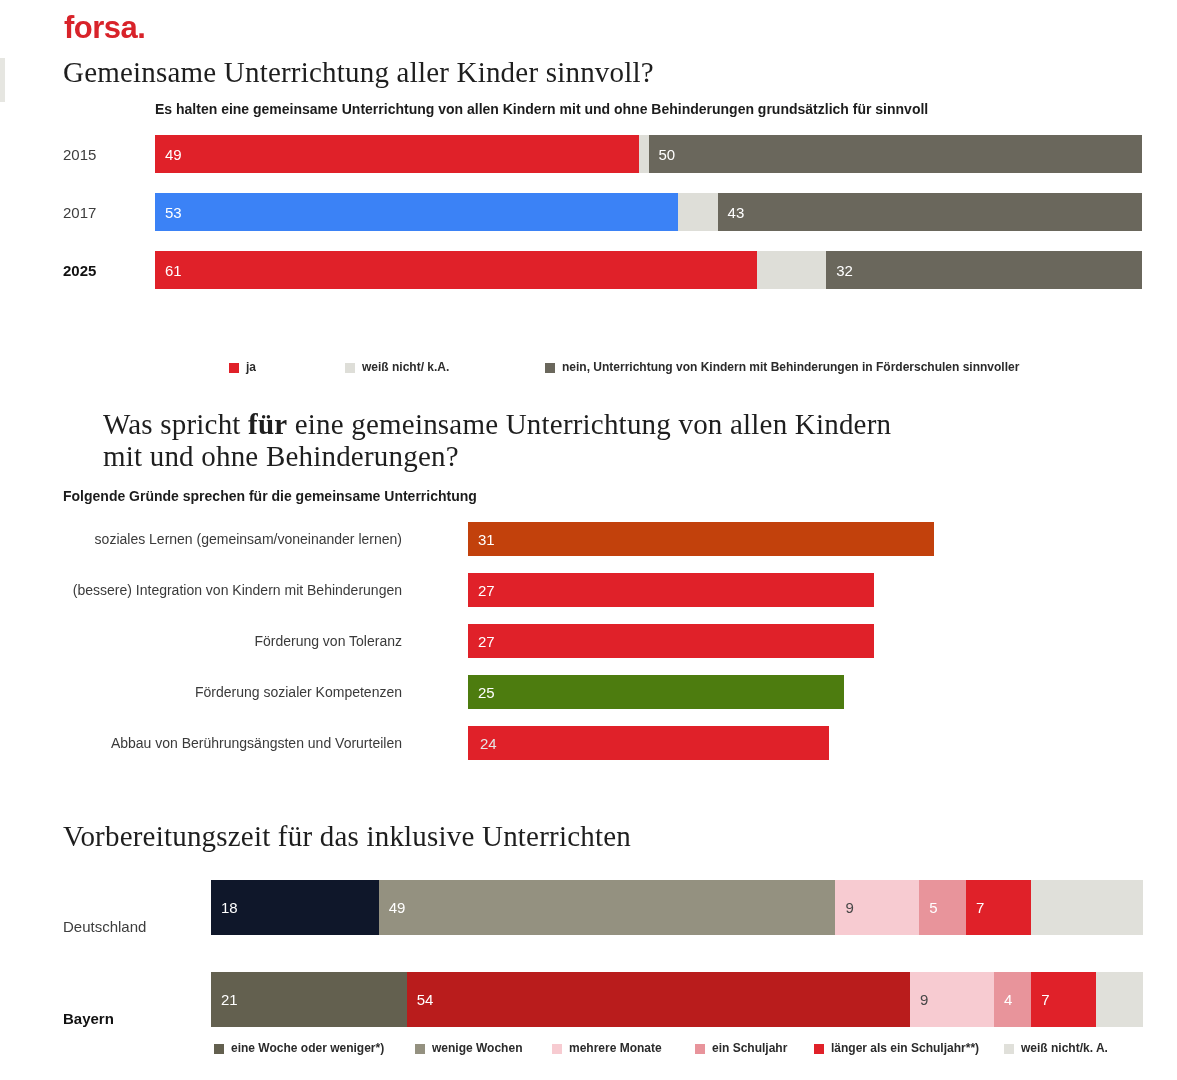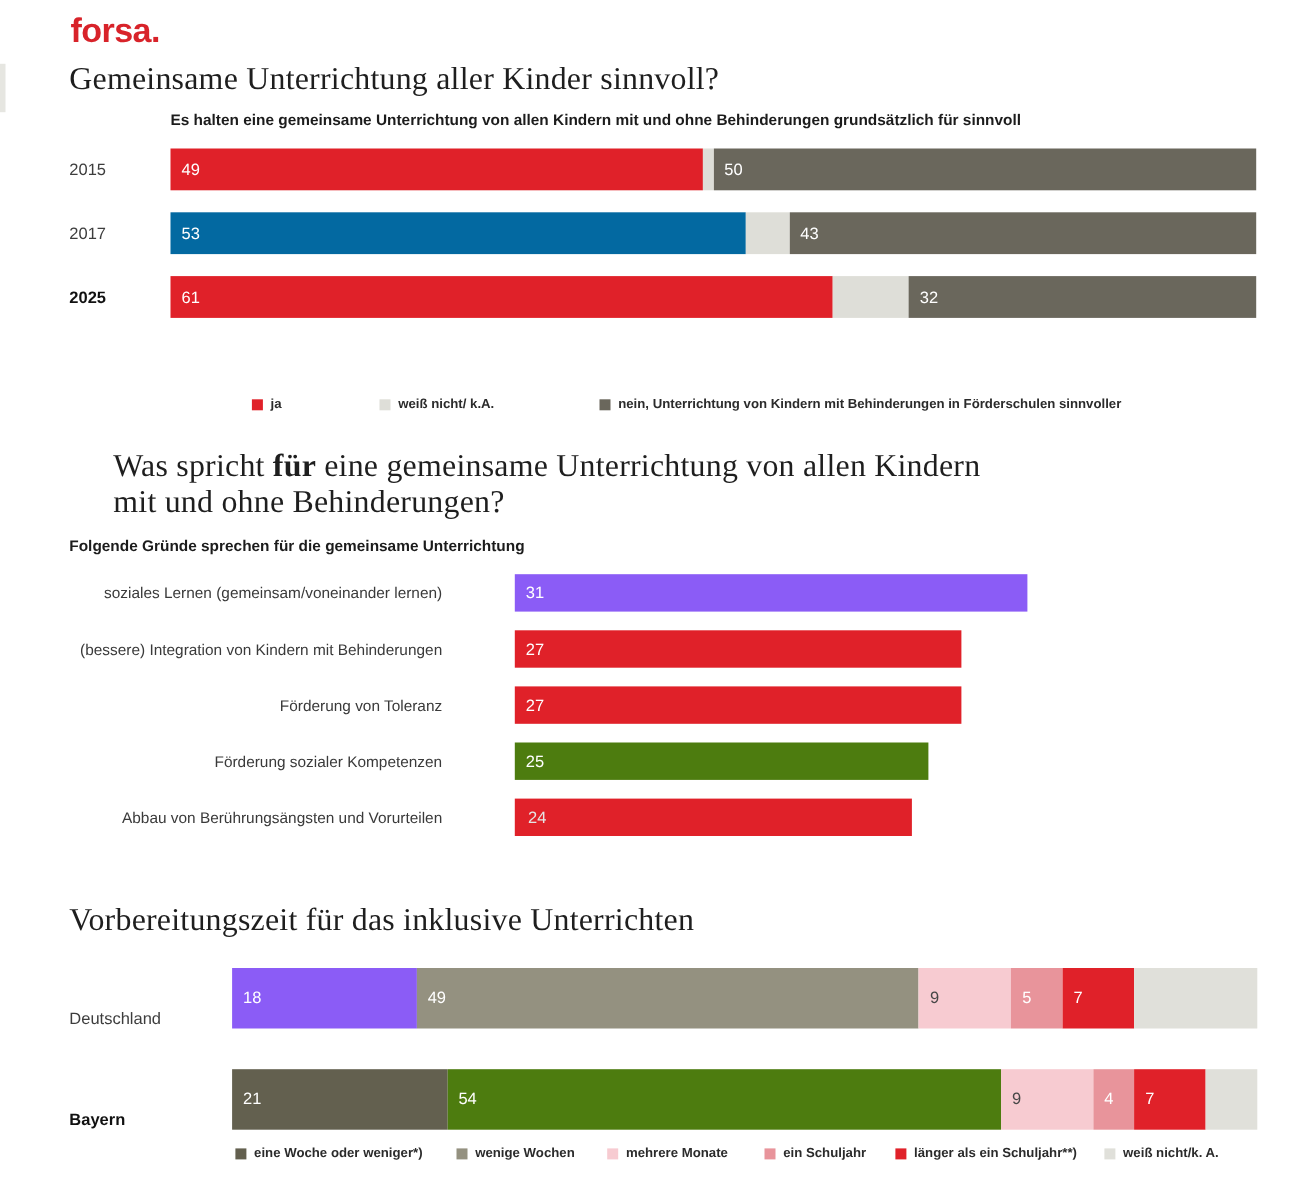--- a/index.html
+++ b/index.html
@@ -84,21 +84,21 @@
           </div>
           <div class="seg" style="flex: 1 0 0px; background: rgb(222, 222, 216);"></div>
           <div class="seg" style="flex: 50 0 0px; background: rgb(106, 103, 92);">
             <span class="seg-label" style="color: rgb(255, 255, 255);">50</span>
           </div>
         </div>
       </div>
       <div class="c1-row">
         <div class="c1-year">2017</div>
         <div class="c1-bars">
-          <div class="seg" style="flex: 53 0 0px; background: #0369a1;">
+          <div class="seg" style="flex: 53 0 0px; background: #3b82f6;">
             <span class="seg-label" style="color: rgb(255, 255, 255);">53</span>
           </div>
           <div class="seg" style="flex: 4 0 0px; background: rgb(222, 222, 216);"></div>
           <div class="seg" style="flex: 43 0 0px; background: rgb(106, 103, 92);">
             <span class="seg-label" style="color: rgb(255, 255, 255);">43</span>
           </div>
         </div>
       </div>
       <div class="c1-row">
         <div class="c1-year bold">2025</div>
@@ -130,21 +130,21 @@
 
   <div id="t2" class="serif-title">
     <span>Was spricht </span><strong>für</strong><span> eine gemeinsame Unterrichtung von allen Kindern</span>
     <br>
     <span>mit und ohne Behinderungen?</span>
   </div>
   <div id="sub2" class="subtitle">Folgende Gründe sprechen für die gemeinsame Unterrichtung</div>
   <div id="c2-rows">
       <div class="c2-row">
         <div class="c2-label">soziales Lernen (gemeinsam/voneinander lernen)</div>
-        <div class="c2-bar" style="width: 466px; background: #8b5cf6;">
+        <div class="c2-bar" style="width: 466px; background: #c2410c;">
           <span class="c2-val" style="color: rgb(255, 255, 255);">31</span>
         </div>
       </div>
       <div class="c2-row">
         <div class="c2-label">(bessere) Integration von Kindern mit Behinderungen</div>
         <div class="c2-bar" style="width: 406px; background: rgb(224, 33, 41);">
           <span class="c2-val" style="color: rgb(255, 255, 255);">27</span>
         </div>
       </div>
       <div class="c2-row">
@@ -165,21 +165,21 @@
           <span class="c2-val" style="color: #e5e5e5; margin-left: 12px;">24</span>
         </div>
       </div>
     </div>
 
   <div id="t3" class="serif-title">Vorbereitungszeit für das inklusive Unterrichten</div>
   <div id="c3-rows">
       <div class="c3-row">
         <div class="c3-label">Deutschland</div>
         <div class="c3-bars">
-          <div class="seg" style="flex: 18 0 0px; background: #8b5cf6;">
+          <div class="seg" style="flex: 18 0 0px; background: #0f172a;">
             <span class="seg-label" style="color: rgb(255, 255, 255);">18</span>
           </div>
           <div class="seg" style="flex: 49 0 0px; background: rgb(148, 145, 128);">
             <span class="seg-label" style="color: rgb(255, 255, 255);">49</span>
           </div>
           <div class="seg" style="flex: 9 0 0px; background: rgb(247, 203, 209);">
             <span class="seg-label" style="color: rgb(71, 71, 71);">9</span>
           </div>
           <div class="seg" style="flex: 5 0 0px; background: rgb(232, 148, 155);">
             <span class="seg-label" style="color: rgb(255, 255, 255);">5</span>
@@ -189,21 +189,21 @@
           </div>
           <div class="seg" style="flex: 12 0 0px; background: rgb(224, 224, 218);"></div>
         </div>
       </div>
       <div class="c3-row">
         <div class="c3-label bold">Bayern</div>
         <div class="c3-bars">
           <div class="seg" style="flex: 21 0 0px; background: rgb(99, 96, 79);">
             <span class="seg-label" style="color: rgb(255, 255, 255);">21</span>
           </div>
-          <div class="seg" style="flex: 54 0 0px; background: #4d7c0f;">
+          <div class="seg" style="flex: 54 0 0px; background: #b91c1c;">
             <span class="seg-label" style="color: rgb(255, 255, 255);">54</span>
           </div>
           <div class="seg" style="flex: 9 0 0px; background: rgb(247, 203, 209);">
             <span class="seg-label" style="color: rgb(71, 71, 71);">9</span>
           </div>
           <div class="seg" style="flex: 4 0 0px; background: rgb(232, 148, 155);">
             <span class="seg-label" style="color: rgb(255, 255, 255);">4</span>
           </div>
           <div class="seg" style="flex: 7 0 0px; background: rgb(224, 33, 41);">
             <span class="seg-label" style="color: rgb(255, 255, 255);">7</span>

